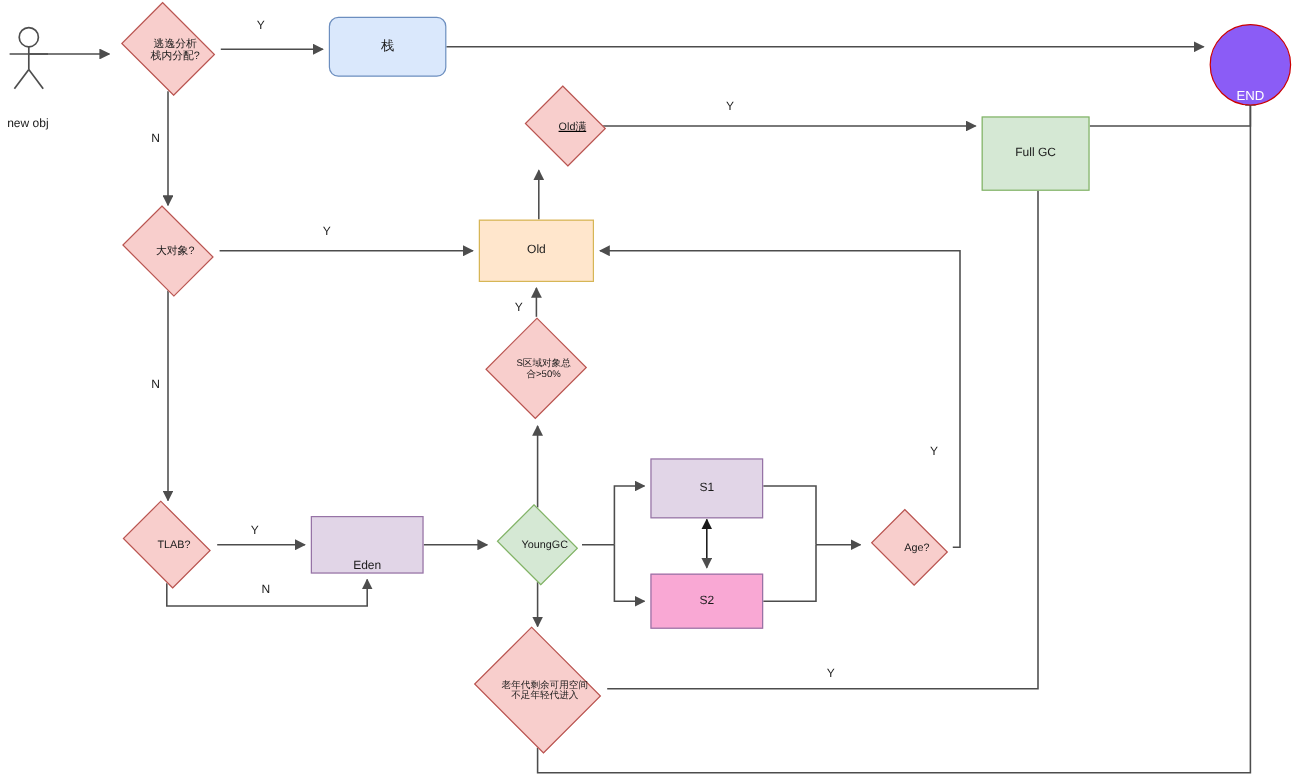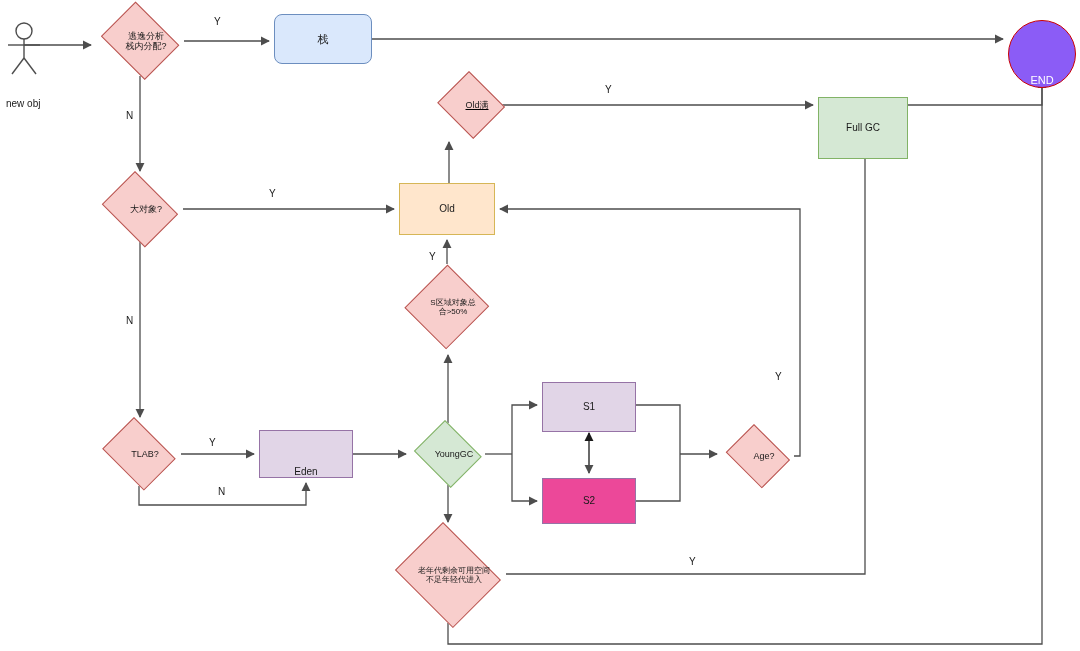--- a/index.html
+++ b/index.html
@@ -216,21 +216,21 @@
 
   <div class="node diamond" style="left:411px; top:423px; width:74px; height:62px;">
     <span class="shape" style="background:#d5e8d4; border-color:#82b366;"></span>
     <span class="lbl">YoungGC</span>
   </div>
 
   <div class="node box" style="left:542px; top:382px; width:94px; height:50px; background:#e1d5e7; border-color:#9673a6;">
     <span class="lbl">S1</span>
   </div>
 
-  <div class="node box" style="left:542px; top:478px; width:94px; height:46px; background:#ec4899; border-color:#9673a6;">
+  <div class="node box" style="left:542px; top:478px; width:94px; height:46px; background:#f9a8d4; border-color:#9673a6;">
     <span class="lbl">S2</span>
   </div>
 
   <div class="node diamond" style="left:722px; top:428px; width:72px; height:56px;">
     <span class="shape" style="background:#f8cecc; border-color:#b85450;"></span>
     <span class="lbl">Age?</span>
   </div>
 
   <div class="node diamond" style="left:390px; top:527px; width:116px; height:96px;">
     <span class="shape" style="background:#f8cecc; border-color:#b85450;"></span>

